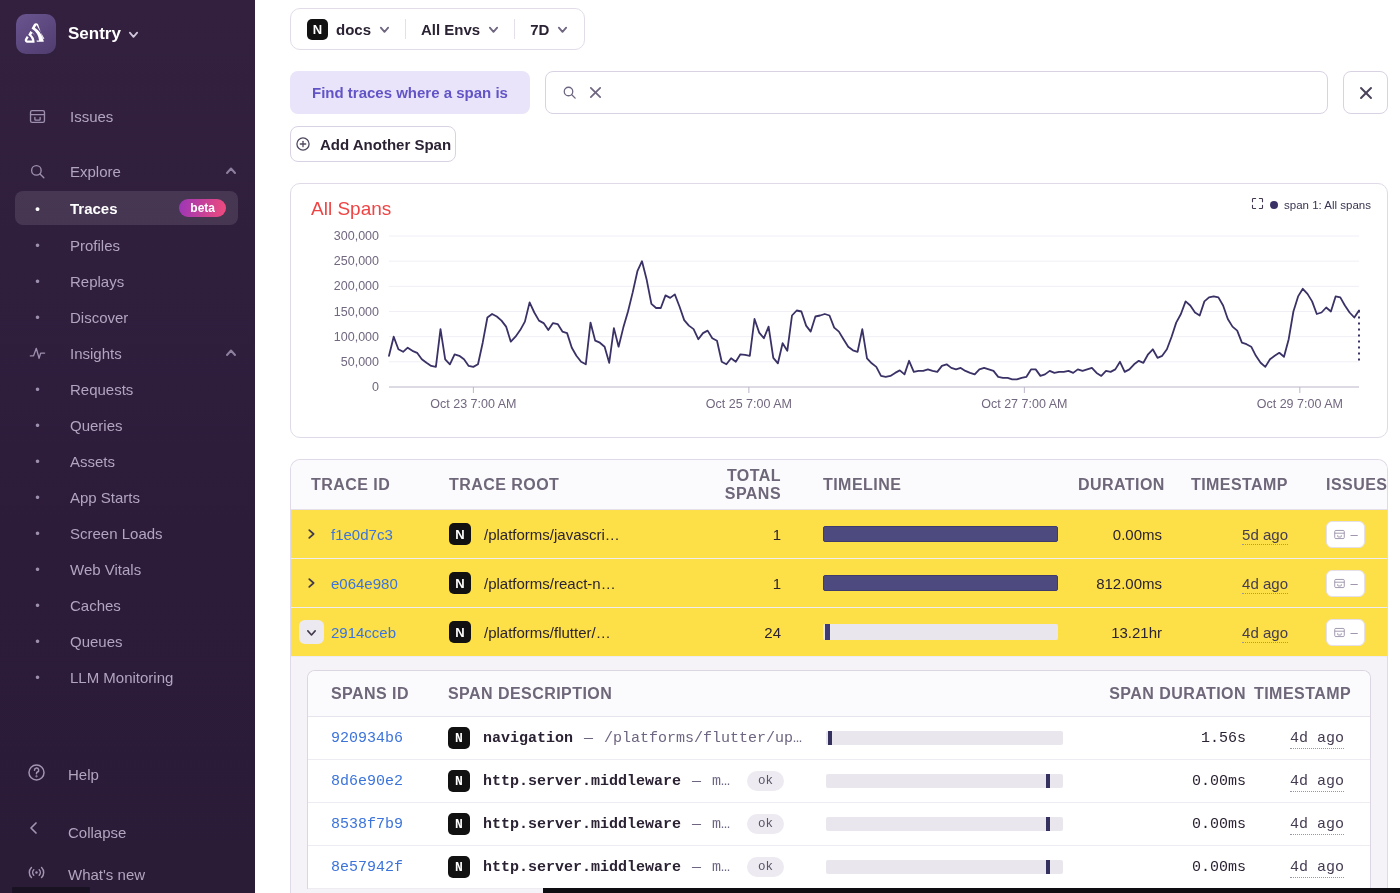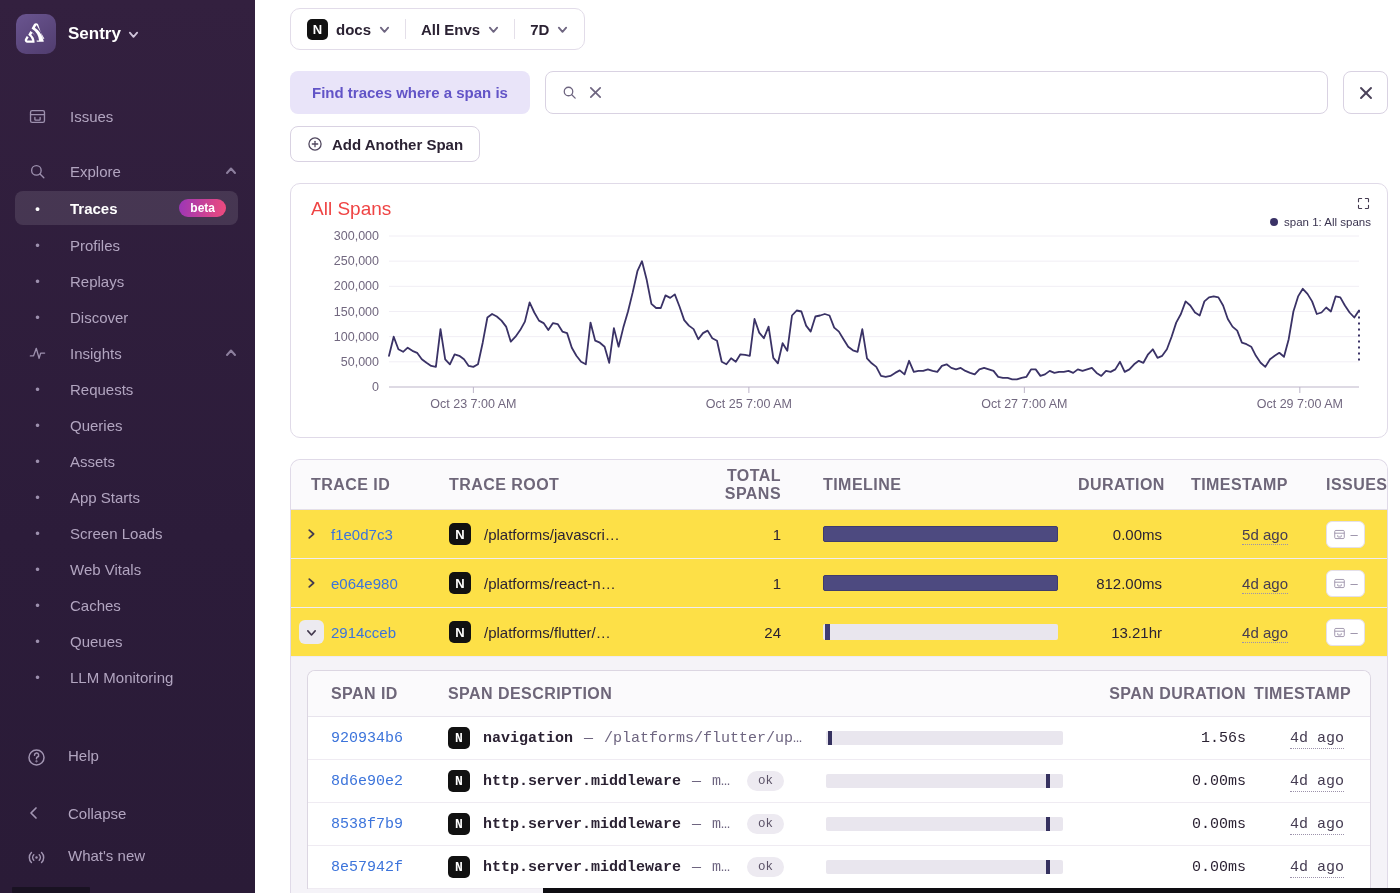--- a/index.html
+++ b/index.html
@@ -35,21 +35,21 @@
   .sub-item { display:flex; align-items:center; height:36px; padding:0 18px 0 28px; cursor:pointer;
     color:#b2a5c0; font-size:15px; position:relative; }
   .sub-item .bullet { width:19px; margin-right:23px; color:#9d90ae; font-size:13px; text-align:center; }
   .sub-item.active-wrap { padding:0; height:34px; margin:2px 17px 2px 15px; }
   .active-pill { display:flex; align-items:center; width:100%; height:34px; border-radius:8px;
     background:rgba(255,255,255,.11); padding:0 12px 0 13px; color:#fff; font-weight:700; }
   .active-pill .bullet { width:19px; margin-right:23px; color:#fff; font-size:13px; text-align:center; }
   .beta-badge { margin-left:auto; background:linear-gradient(97deg,#9b36b7 0%,#ef4b7c 100%);
     color:#fff; font-size:12px; font-weight:700; border-radius:11px; padding:3px 11px; line-height:1; }
   .side-spacer { flex:1 1 auto; }
-  .foot-item { display:flex; align-items:flex-start; height:36px; padding:0 22px 0 26px; cursor:pointer; color:#b2a5c0; font-size:15px; }
+  .foot-item { display:flex; align-items:flex-end; height:36px; padding:0 22px 0 26px; cursor:pointer; color:#b2a5c0; font-size:15px; }
   .foot-item .nav-ico { width:21px; height:21px; margin-right:21px; color:#a295b2; }
   .foot-item .nav-ico svg { width:21px; height:21px; }
   .collapse-row { margin-top:22px; margin-bottom:6px; }
   .collapse-row .nav-ico svg { width:16px; height:16px; }
   .side-artifact { position:absolute; left:12px; bottom:0; width:78px; height:6px; background:#16101f; opacity:.85; border-radius:1px; }
 
   
   .main { flex:1 1 auto; position:relative; padding:8px 12px 0 35px; background:#fff; overflow:hidden; }
 
   .topbar { display:inline-flex; align-items:center; height:42px; border:1px solid #e2dce9; border-radius:10px;
@@ -69,31 +69,31 @@
     background:#fff; padding:0 15px; }
   .searchbox .s-ico svg { width:17px; height:17px; stroke:#6e6580; fill:none; stroke-width:1.8; stroke-linecap:round; }
   .searchbox input { flex:1 1 auto; border:none; outline:none; font-size:15px; color:#2b2233; font-family:inherit; background:transparent; }
   .searchbox input::placeholder { color:#80708f; }
   .x-ico { cursor:pointer; display:flex; }
   .x-ico svg { width:15px; height:15px; stroke:#6e6580; stroke-width:1.8; stroke-linecap:round; }
   .xbtn { width:45px; flex:0 0 45px; border:1px solid #d9d2e2; border-radius:8px; background:#fff; cursor:pointer;
     display:flex; align-items:center; justify-content:center; }
   .xbtn svg { width:16px; height:16px; stroke:#4a4259; stroke-width:1.9; stroke-linecap:round; }
 
-  .add-span { margin-top:12px; display:inline-flex; align-items:center; gap:9px; height:36px; padding:0 16px;
+  .add-span { margin-top:12px; display:inline-flex; align-items:center; gap:9px; height:36px; padding:0 4px;
     border:1px solid #d9d2e2; border-radius:8px; background:#fff; font-family:inherit; font-size:15px; font-weight:700;
     color:#2b2233; cursor:pointer; }
   .add-span svg { width:16px; height:16px; stroke:#50475e; fill:none; stroke-width:1.6; stroke-linecap:round; }
 
   .panel { border:1px solid #e0dae8; border-radius:10px; background:#fff; }
 
   
   .chart-panel { margin-top:21px; height:255px; position:relative; padding:14px 16px 0 20px; }
   .chart-title { margin:0; font-size:19px; font-weight:400; color:#ef4444; }
-  .chart-tools { position:absolute; top:12px; right:16px; display:flex; flex-direction:column; align-items:flex-end; gap:5px; }
+  .chart-tools { position:absolute; top:12px; right:16px; display:flex; align-items:flex-end; gap:5px; }
   .fullscreen { cursor:pointer; }
   .fullscreen svg { width:15px; height:15px; stroke:#433a4f; fill:none; stroke-width:1.8; stroke-linecap:round; }
   .legend { display:flex; align-items:center; gap:6px; font-size:11.5px; color:#3a3450; cursor:pointer; }
   .legend .dot { width:8px; height:8px; border-radius:50%; background:#3a3266; display:inline-block; }
   #chart-svg { width:1060px; height:190px; margin-top:10px; }
   #chart-svg text { font-family:"Liberation Sans",sans-serif; fill:#71677f; font-size:12.5px; }
 
   
   .table-panel { margin-top:21px; height:435px; overflow:hidden; border-bottom:none; border-radius:10px 10px 0 0; }
   .t-grid { --cols: 40px 118px 244px 100px 285px 92px 126px 1fr; }
@@ -509,21 +509,21 @@
               <path d="M8.7 13.3v2.4c0 .5.4.9.9.9h4.8c.5 0 .9-.4.9-.9v-2.4"></path>
             </svg>
             <span>–</span>
           </button>
         </div>
     </div>
 
     <div class="expand-wrap">
       <div class="sub-panel s-grid">
         <div class="s-head">
-          <div class="th sfirst">SPAN ID</div>
+          <div class="th sfirst">SPANS ID</div>
           <div class="th">SPAN DESCRIPTION</div>
           <div class="th"></div>
           <div class="th ar2">SPAN DURATION</div>
           <div class="th c-sts">TIMESTAMP</div>
         </div>
 
         <div class="s-row">
           <div class="c-sid"><a class="trace-link">920934b6</a></div>
           <div class="c-desc">
             <span class="njs-sm">N</span>

